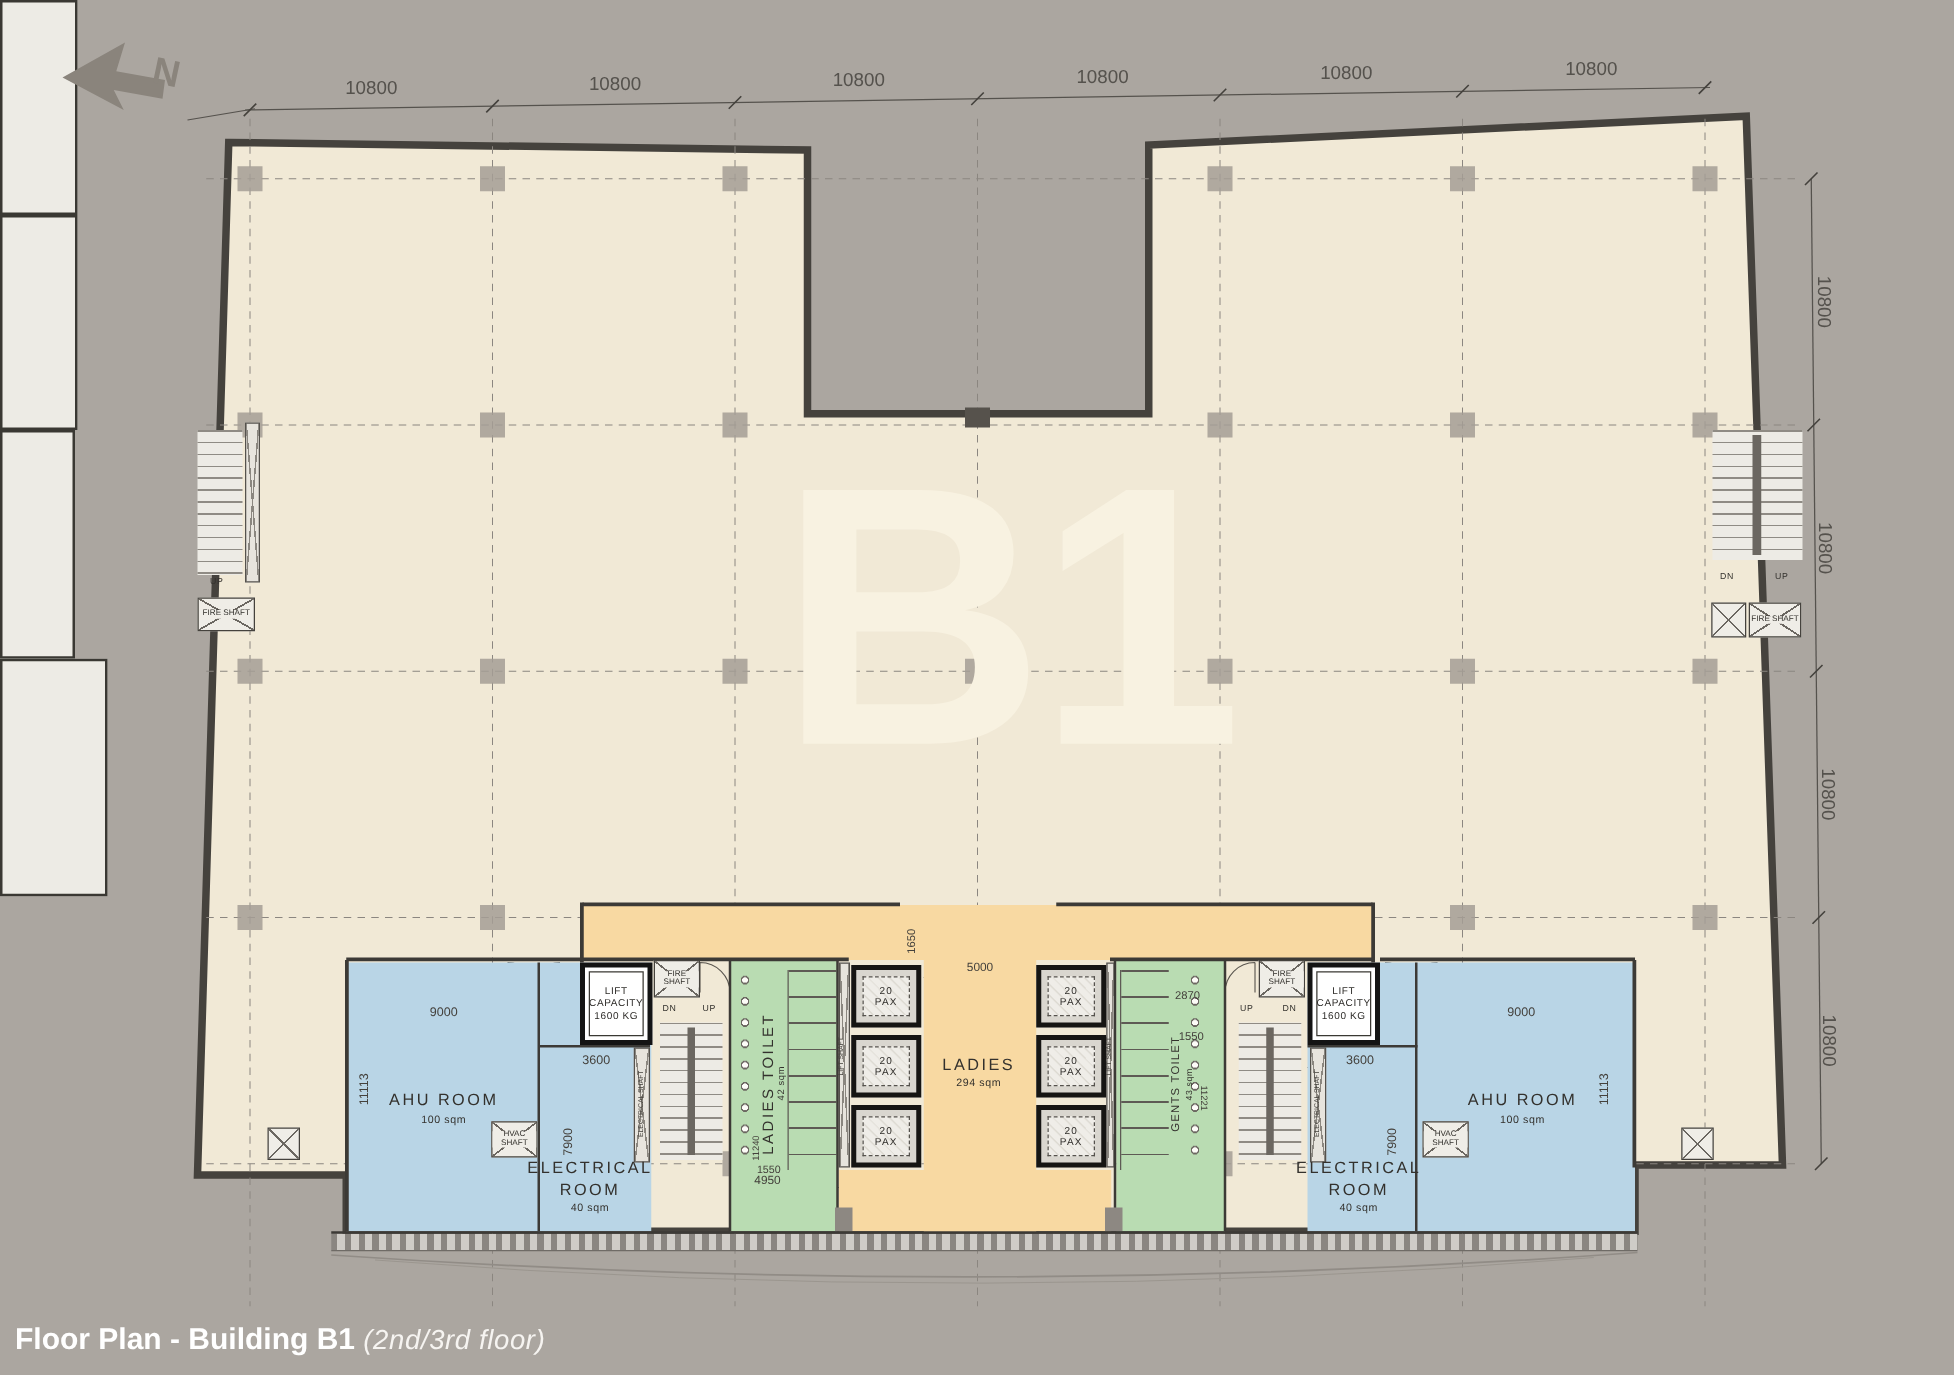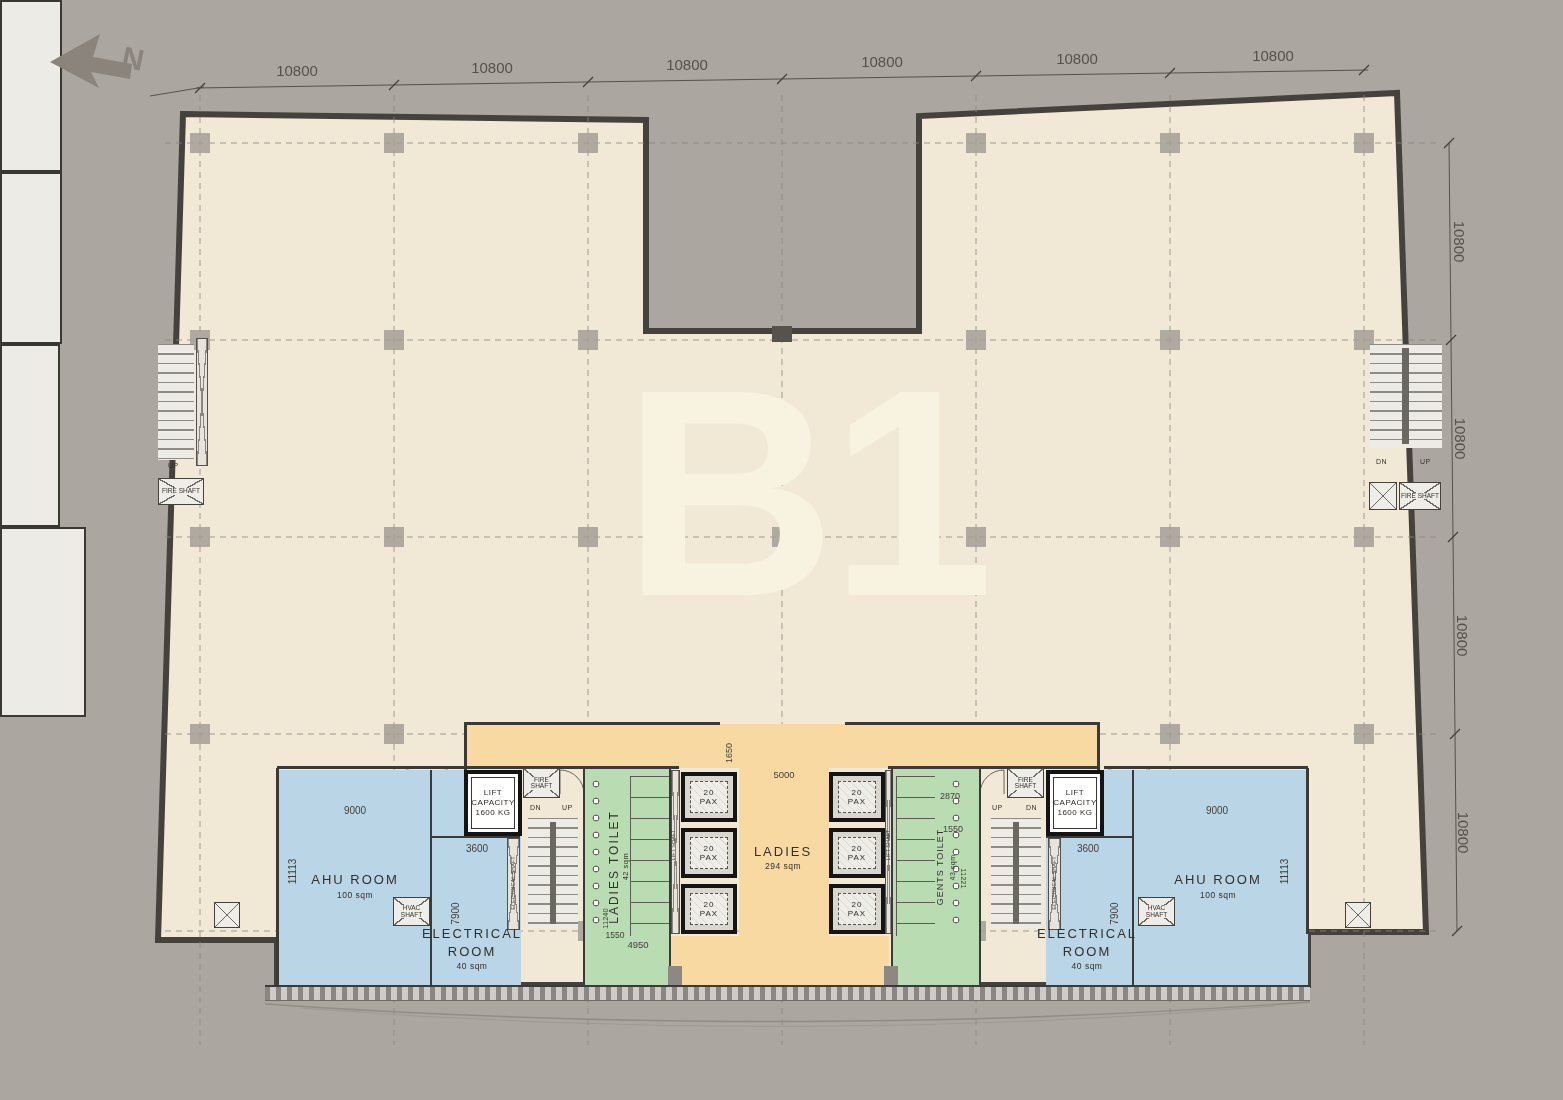--- a/index.html
+++ b/index.html
@@ -341,28 +341,32 @@
   <span class="lbl dim z5" style="left:452px;top:843px;width:50px;">3600</span>
   <span class="lbl dim z5" style="left:1063px;top:843px;width:50px;">3600</span>
   <span class="lbl dim v90 z5" style="left:435px;top:908px;width:40px;">7900</span>
   <span class="lbl dim v90 z5" style="left:1094px;top:908px;width:40px;">7900</span>
   <span class="lbl dim z5" style="left:759px;top:769px;width:50px;font-size:9.5px;">5000</span>
   <span class="lbl dim v90 z5" style="left:711px;top:748px;width:36px;font-size:9px;">1650</span>
   <span class="lbl dim z5" style="left:925px;top:791px;width:50px;font-size:9px;">2870</span>
   <span class="lbl dim z5" style="left:928px;top:824px;width:50px;font-size:9px;">1550</span>
   <span class="lbl dim v90cw z5" style="left:943px;top:874px;width:40px;font-size:7.5px;">11221</span>
   <span class="lbl dim z5" style="left:595px;top:930px;width:40px;font-size:8.5px;">1550</span>
-  <span class="lbl dim z5" style="left:608px;top:939px;width:60px;font-size:9.5px;">4950</span>
+  <span class="lbl dim z5" style="left:584px;top:939px;width:60px;font-size:9.5px;">4950</span>
   <span class="lbl dim v90 z5" style="left:585px;top:914px;width:40px;font-size:7.5px;">11240</span>
 
   <span class="lbl v90 z5" style="left:648px;top:842px;width:50px;font-size:5.5px;color:#45423d;">LIFT SHAFT</span>
   <span class="lbl v90 z5" style="left:863px;top:842px;width:50px;font-size:5.5px;color:#45423d;">LIFT SHAFT</span>
   <span class="lbl v90 z5" style="left:483px;top:880px;width:60px;font-size:5.5px;color:#45423d;">ELECTRICAL SHAFT</span>
   <span class="lbl v90 z5" style="left:1024px;top:880px;width:60px;font-size:5.5px;color:#45423d;">ELECTRICAL SHAFT</span>
 
   <span class="updn z5" style="left:530px;top:804px;">DN</span>
   <span class="updn z5" style="left:562px;top:804px;">UP</span>
   <span class="updn z5" style="left:992px;top:804px;">UP</span>
   <span class="updn z5" style="left:1026px;top:804px;">DN</span>
 
   <span class="north-n">N</span>
 
+  <div id="footer-title">
+    <span>Floor Plan - Building B1</span>
+    <em>(2nd/3rd floor)</em>
+  </div>
 </div>
 
 </body></html>

